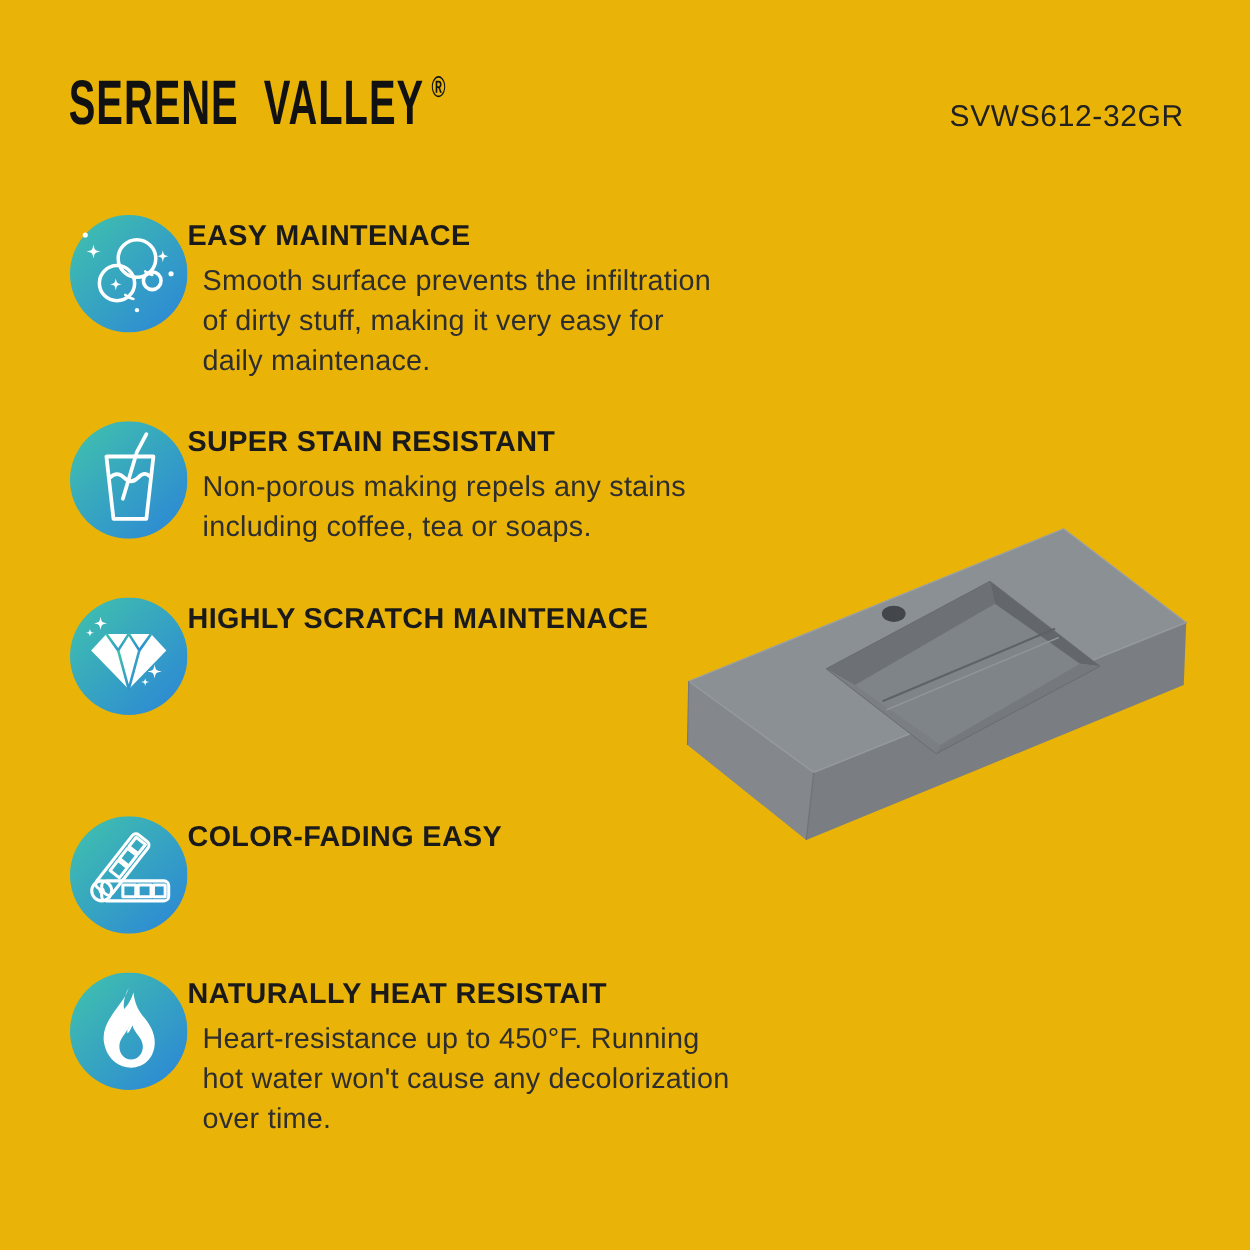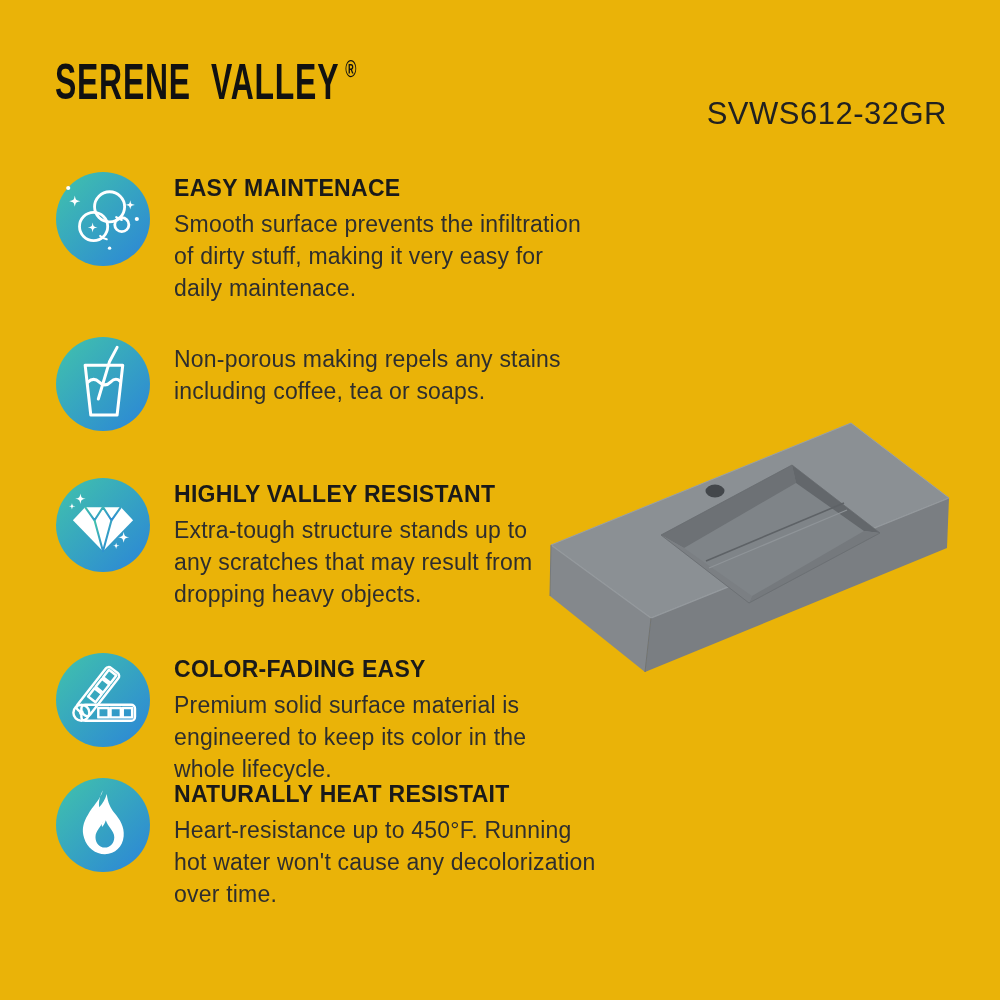--- a/index.html
+++ b/index.html
@@ -8,33 +8,33 @@
     font-family:"Liberation Sans", sans-serif;
   }
   
   .logo{position:absolute;left:55px;top:58px;white-space:nowrap;color:#111;}
   .logo-text{
     display:inline-block;font-weight:700;font-size:42px;letter-spacing:1px;word-spacing:14px;
     transform:scale(0.76,1.2);transform-origin:left center;
   }
   .logo-reg{font-size:20px;vertical-align:18px;margin-left:8px;font-weight:700;}
   .model{
-    position:absolute;top:96px;right:53px;font-size:31px;color:#212121;letter-spacing:0.5px;
+    position:absolute;top:80px;right:53px;font-size:24px;color:#212121;letter-spacing:0.5px;
   }
   
-  .feature{position:absolute;left:56px;display:flex;gap:24px;width:600px;}
+  .feature{position:absolute;left:56px;display:flex;gap:0;width:600px;}
   .icon-circle{width:94px;height:94px;flex:0 0 94px;}
   .icon-circle svg{width:94px;height:94px;display:block;}
   .feature-text{padding-top:0;}
   .feature-title{
     margin:2px 0 0 0;font-size:23px;font-weight:700;color:#1a1a1a;
     letter-spacing:0.3px;line-height:28px;white-space:nowrap;
   }
   .feature-desc{
-    margin:6px 0 0 0;font-size:23px;color:#2e2e2e;line-height:32px;
+    margin:6px 0 0 12px;font-size:23px;color:#2e2e2e;line-height:32px;
     letter-spacing:0.2px;white-space:pre;
   }
   .sink{position:absolute;left:534px;top:415px;width:468px;height:280px;}
   .defs-holder{position:absolute;width:0;height:0;}
 </style>
 </head>
 <body>
 
 <div class="page">
 
@@ -89,20 +89,21 @@
       <svg viewBox="0 0 100 100">
         <circle cx="50" cy="50" r="50" fill="url(#iconGrad)"></circle>
         <g fill="none" stroke="#fff" stroke-width="3.2" stroke-linecap="round" stroke-linejoin="round">
           <path d="M31 30 L71 30 L65 83 L37 83 Z"></path>
           <path d="M34 48 C38 44 42 44 46 48 C50 52 54 52 58 48 C62 44 65 44 68 47"></path>
           <path d="M65 11 L57 26 L45 66"></path>
         </g>
       </svg>
     </div>
     <div class="feature-text">
+      <h2 class="feature-title">SUPER STAIN RESISTANT</h2>
       <p class="feature-desc">Non-porous making repels any stains
 including coffee, tea or soaps.</p>
     </div>
   </section>
 
   <section class="feature" style="top:478px">
     <div class="icon-circle">
       <svg viewBox="0 0 100 100">
         <circle cx="50" cy="50" r="50" fill="url(#iconGrad)"></circle>
         <path d="M31 31 L69 31 L82 45 L50 78 L18 45 Z" fill="#fff"></path>
@@ -113,24 +114,21 @@
         </g>
         <g fill="#fff">
           <use href="#sparkle" transform="translate(26,22) scale(0.8)"></use>
           <use href="#sparkle" transform="translate(17,30) scale(0.5)"></use>
           <use href="#sparkle" transform="translate(72,63) scale(0.85)"></use>
           <use href="#sparkle" transform="translate(64,72) scale(0.5)"></use>
         </g>
       </svg>
     </div>
     <div class="feature-text">
-      <h2 class="feature-title">HIGHLY VALLEY RESISTANT</h2>
-      <p class="feature-desc">Extra-tough structure stands up to
-any scratches that may result from
-dropping heavy objects.</p>
+      <h2 class="feature-title">HIGHLY SCRATCH MAINTENACE</h2>
     </div>
   </section>
 
   <section class="feature" style="top:653px">
     <div class="icon-circle">
       <svg viewBox="0 0 100 100">
         <circle cx="50" cy="50" r="50" fill="url(#iconGrad)"></circle>
         <g fill="none" stroke="#fff" stroke-width="2.6" stroke-linejoin="round">
           <g transform="rotate(-52 27 63.5)">
             <rect x="27" y="55" width="57" height="17" rx="4"></rect>
@@ -142,23 +140,20 @@
           <rect x="45" y="58.5" width="11" height="10"></rect>
           <rect x="58" y="58.5" width="11" height="10"></rect>
           <rect x="71" y="58.5" width="10" height="10"></rect>
           <circle cx="27" cy="63.5" r="8.5"></circle>
         </g>
         <circle cx="27" cy="63.5" r="2.6" fill="#fff"></circle>
       </svg>
     </div>
     <div class="feature-text">
       <h2 class="feature-title">COLOR-FADING EASY</h2>
-      <p class="feature-desc">Premium solid surface material is
-engineered to keep its color in the
-whole lifecycle.</p>
     </div>
   </section>
 
   <section class="feature" style="top:778px">
     <div class="icon-circle">
       <svg viewBox="0 0 100 100">
         <circle cx="50" cy="50" r="50" fill="url(#iconGrad)"></circle>
         <path fill="#fff" fill-rule="evenodd" d="M50 13
           C47 23 39 30 34 39 C29 47 27 55 30 64 C33 74 42 81 52 81
           C63 81 71 73 72 62 C73 52 68 44 62 37 C58 32 55 26 54 17

